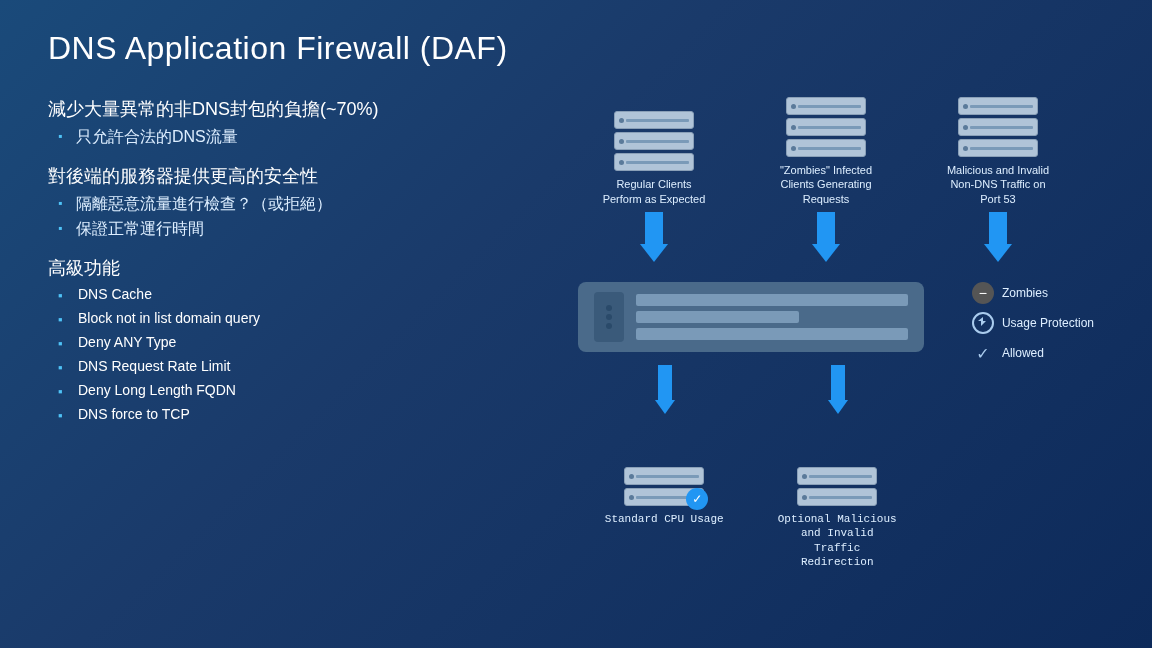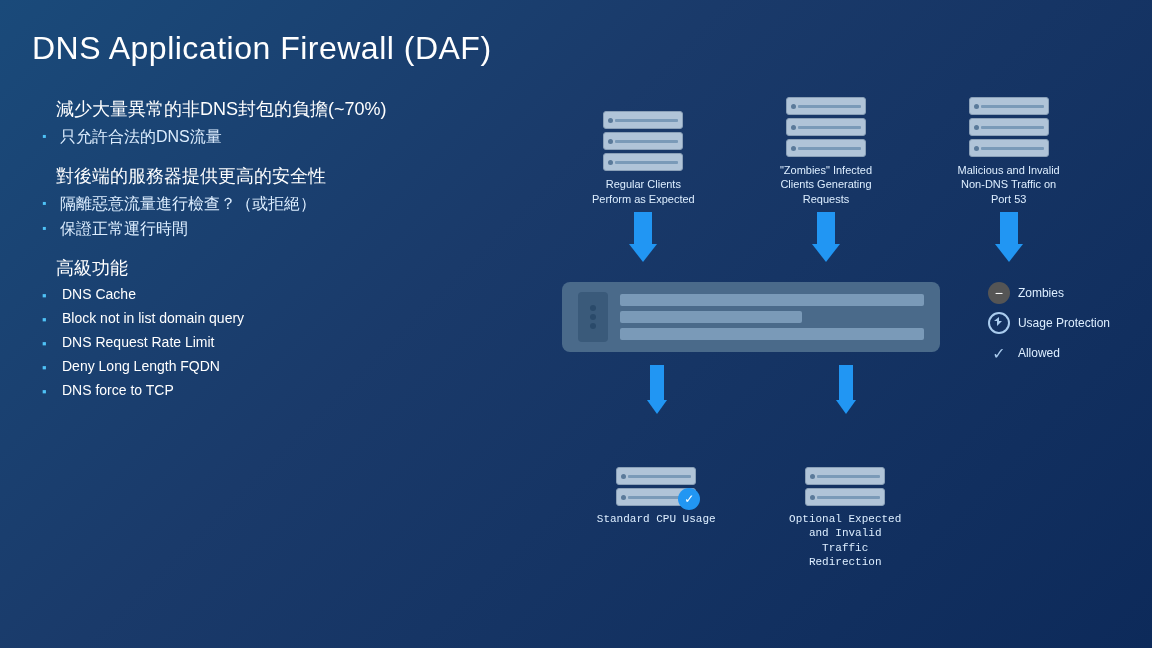--- a/index.html
+++ b/index.html
@@ -9,21 +9,21 @@
       background: linear-gradient(135deg, #1a4a7a 0%, #1a3a6a 40%, #0d2a5a 100%);
       font-family: 'Segoe UI', Arial, sans-serif;
       color: white;
       overflow: hidden;
       position: relative;
     }
 
     .slide {
       width: 1152px;
       height: 648px;
-      padding: 30px 32px;
+      padding: 30px 48px;
       position: relative;
     }
 
     .title {
       font-size: 32px;
       font-weight: 300;
       margin-bottom: 30px;
       color: white;
       letter-spacing: 0.5px;
     }
@@ -39,21 +39,20 @@
 
     .section {
       margin-bottom: 16px;
     }
 
     .section-title {
       font-size: 18px;
       font-weight: 400;
       margin-bottom: 6px;
       color: white;
-      margin-left: 24px;
     }
 
     .bullet-list {
       list-style: none;
       padding-left: 10px;
     }
 
     .bullet-list li {
       font-size: 16px;
       margin-bottom: 4px;
@@ -388,20 +387,21 @@
           <li>隔離惡意流量進行檢查？（或拒絕）</li>
           <li>保證正常運行時間</li>
         </ul>
       </div>
 
       <div class="section">
         <div class="section-title">高級功能</div>
         <ul class="advanced-list">
           <li>DNS Cache</li>
           <li>Block not in list domain query</li>
+          <li>Deny ANY Type</li>
           <li>DNS Request Rate Limit</li>
           <li>Deny Long Length FQDN</li>
           <li>DNS force to TCP</li>
         </ul>
       </div>
 
     </div>
 
     <div class="diagram-panel">
 
@@ -544,20 +544,20 @@
           <div class="server-icon">
             <div class="server-unit">
               <div class="server-unit-dot"></div>
               <div class="server-unit-bar"></div>
             </div>
             <div class="server-unit">
               <div class="server-unit-dot"></div>
               <div class="server-unit-bar"></div>
             </div>
           </div>
-          <div class="bottom-label">Optional Expected and Invalid Traffic Redirection</div>
+          <div class="bottom-label">Optional Malicious and Invalid Traffic Redirection</div>
         </div>
 
       </div>
 
     </div>
   </div>
 </div>
 
 </body></html>

